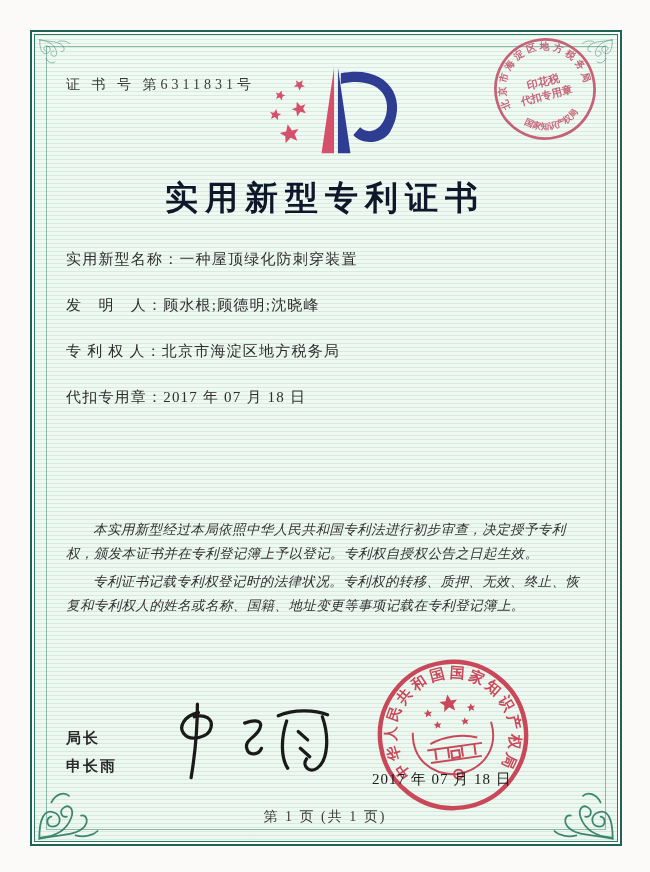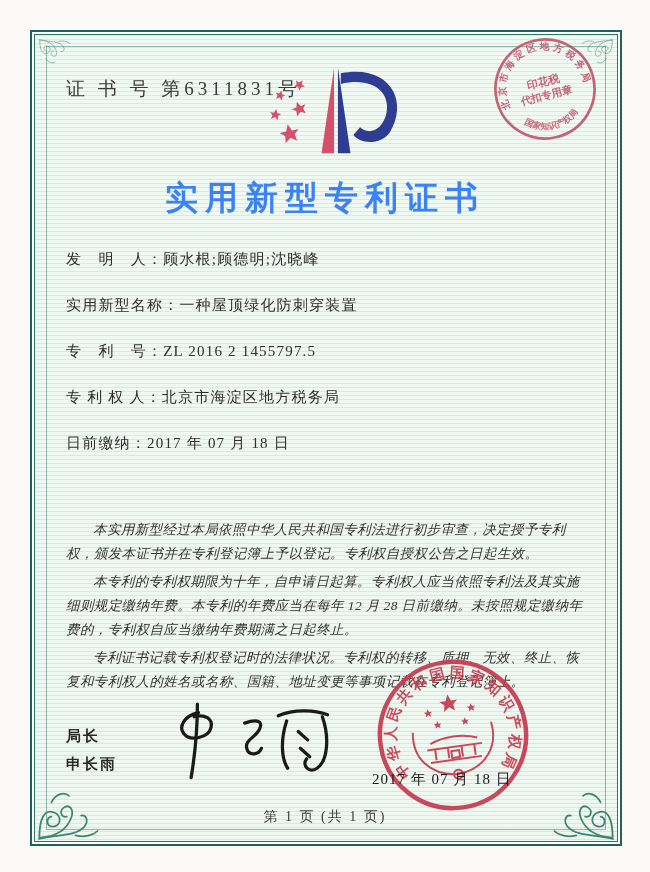--- a/index.html
+++ b/index.html
@@ -33,42 +33,42 @@
     pointer-events:none;
   }
   .corner{position:absolute;width:66px;height:66px;opacity:.9;}
   .corner.bl{left:36px;bottom:30px;}
   .corner.br{right:34px;bottom:30px;transform:scaleX(-1);}
   .corner.tl{left:38px;top:38px;width:34px;height:34px;transform:scaleY(-1);opacity:.55;}
   .corner.tr{right:36px;top:38px;width:34px;height:34px;transform:scale(-1,-1);opacity:.55;}
 
   .cert-no{
     position:absolute;left:66px;top:76px;
-    font-size:19px;letter-spacing:4px;color:#3a3a3a;
+    font-size:14px;letter-spacing:4px;color:#3a3a3a;
   }
   .logo{position:absolute;left:252px;top:56px;width:168px;height:106px;}
   .tax-seal{position:absolute;left:490px;top:34px;width:110px;height:110px;transform:rotate(-14deg);opacity:.85;}
   .title{
     position:absolute;left:0;right:0;top:176px;
     text-align:center;font-size:33px;font-weight:bold;
-    letter-spacing:7px;color:#3b82f6;
+    letter-spacing:7px;color:#0f172a;
   }
   .fields{position:absolute;left:66px;top:250px;width:520px;font-size:15px;color:#2e2e2e;}
   .field-row{margin-bottom:28px;line-height:18px;letter-spacing:1.2px;white-space:nowrap;}
   .field-label{color:#2e2e2e;}
   .field-value{color:#2e2e2e;}
   .body-text{
     position:absolute;left:62px;top:514px;width:528px;
     font-size:13.5px;line-height:24px;color:#323232;
     font-style:italic;letter-spacing:.4px;
   }
   .body-text p{margin:4px;text-indent:2em;}
   .signer{
     position:absolute;left:66px;top:724px;
-    font-family:Liberation Mono, monospace;
+    font-family:Liberation Serif, serif;
     font-size:15px;font-weight:600;color:#2a2a2a;line-height:28px;
     letter-spacing:2px;
   }
   .signature{position:absolute;left:162px;top:700px;width:180px;height:84px;}
   .office-seal{position:absolute;left:374px;top:656px;width:158px;height:158px;transform:rotate(-8deg);opacity:.92;}
   .seal-date{
     position:absolute;left:372px;top:770px;
     font-size:15px;letter-spacing:1px;color:#1c1c1c;z-index:5;
   }
   .footer{
@@ -143,39 +143,35 @@
       <textPath href="#taxBottomArc" startOffset="0" textLength="66">国家知识产权局</textPath>
     </text>
     <text x="60" y="56" font-size="12" fill="#bf4a63" font-weight="bold" text-anchor="middle">印花税</text>
     <text x="60" y="71" font-size="11.5" fill="#bf4a63" font-weight="bold" text-anchor="middle">代扣专用章</text>
   </svg>
 
   <div class="title">实用新型专利证书</div>
 
   <div class="fields">
     <div class="field-row">
+      <span class="field-label">实用新型名称：</span><span class="field-value">一种屋顶绿化防刺穿装置</span>
+    </div>
+    <div class="field-row">
       <span class="field-label">发　明　人：</span><span class="field-value">顾水根;顾德明;沈晓峰</span>
     </div>
     <div class="field-row">
-      <span class="field-label">实用新型名称：</span><span class="field-value">一种屋顶绿化防刺穿装置</span>
-    </div>
-    <div class="field-row">
-      <span class="field-label">专　利　号：</span><span class="field-value">ZL 2016 2 1455797.5</span>
-    </div>
-    <div class="field-row">
       <span class="field-label">专 利 权 人：</span><span class="field-value">北京市海淀区地方税务局</span>
     </div>
     <div class="field-row">
-      <span class="field-label">日前缴纳：</span><span class="field-value">2017 年 07 月 18 日</span>
+      <span class="field-label">代扣专用章：</span><span class="field-value">2017 年 07 月 18 日</span>
     </div>
   </div>
 
   <div class="body-text">
     <p>本实用新型经过本局依照中华人民共和国专利法进行初步审查，决定授予专利权，颁发本证书并在专利登记簿上予以登记。专利权自授权公告之日起生效。</p>
-    <p>本专利的专利权期限为十年，自申请日起算。专利权人应当依照专利法及其实施细则规定缴纳年费。本专利的年费应当在每年 12 月 28 日前缴纳。未按照规定缴纳年费的，专利权自应当缴纳年费期满之日起终止。</p>
     <p>专利证书记载专利权登记时的法律状况。专利权的转移、质押、无效、终止、恢复和专利权人的姓名或名称、国籍、地址变更等事项记载在专利登记簿上。</p>
   </div>
 
   <div class="signer">
     <div>局长</div>
     <div>申长雨</div>
   </div>
 
   <svg class="signature" viewBox="0 0 170 80">
     <g fill="none" stroke="#1a1a1a" stroke-width="3.1" stroke-linecap="round">

